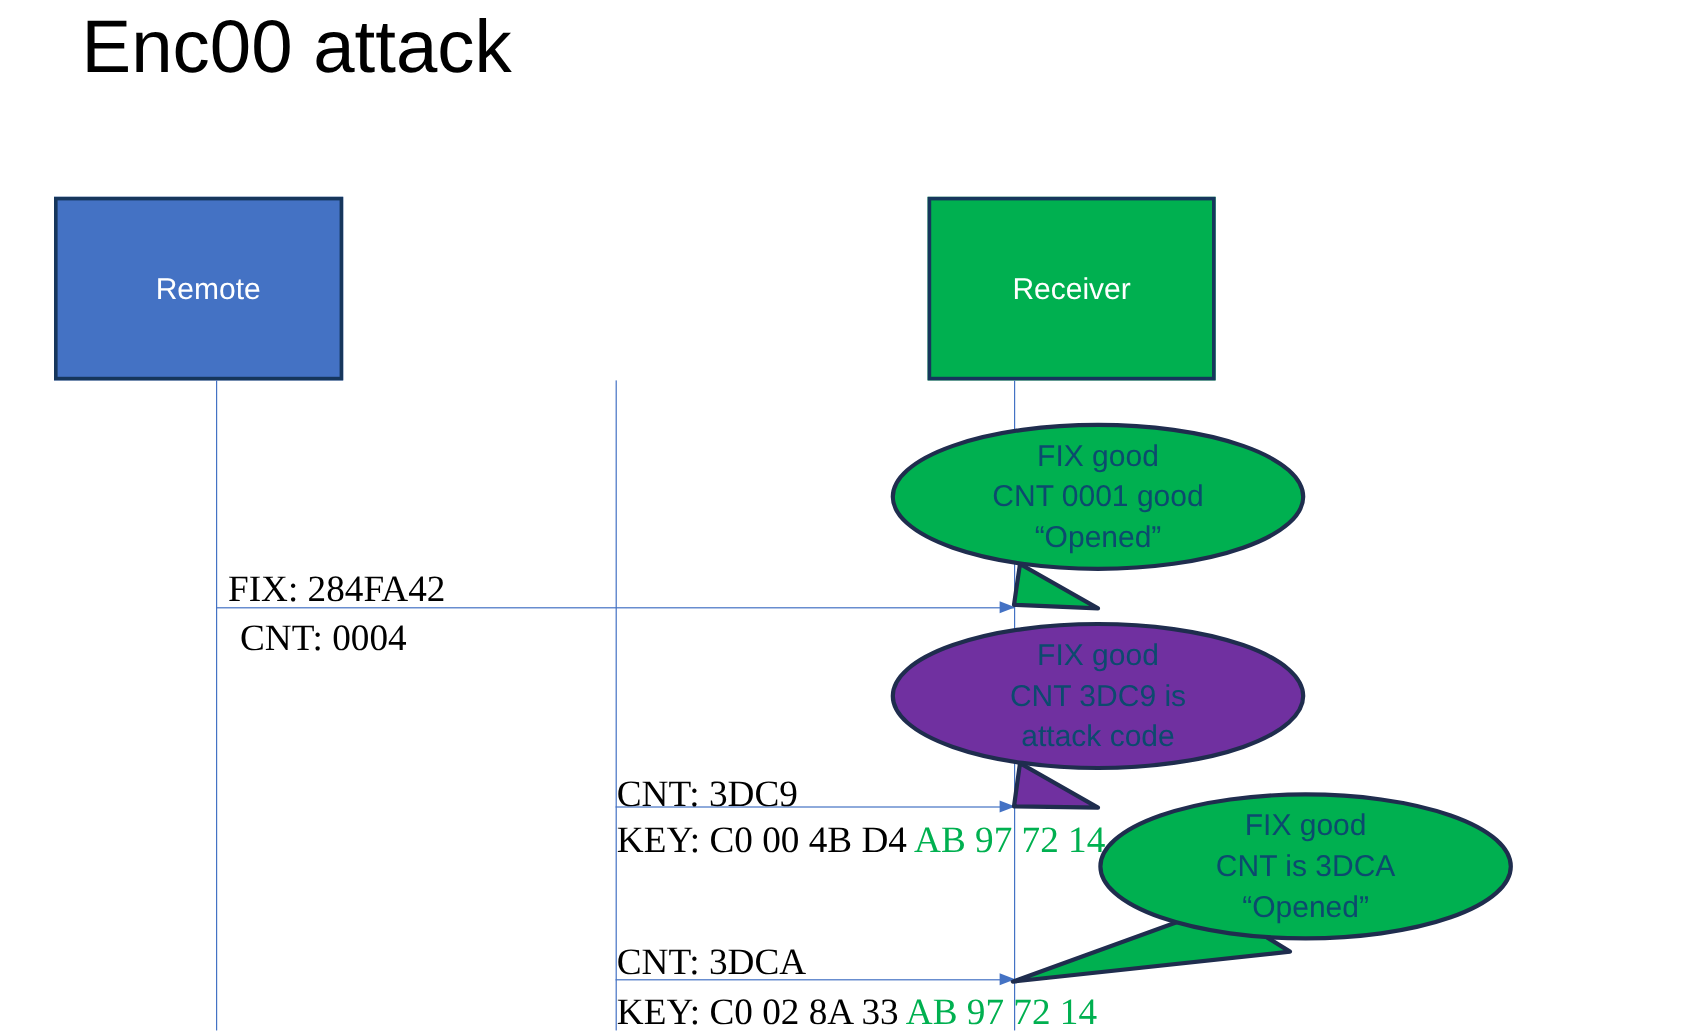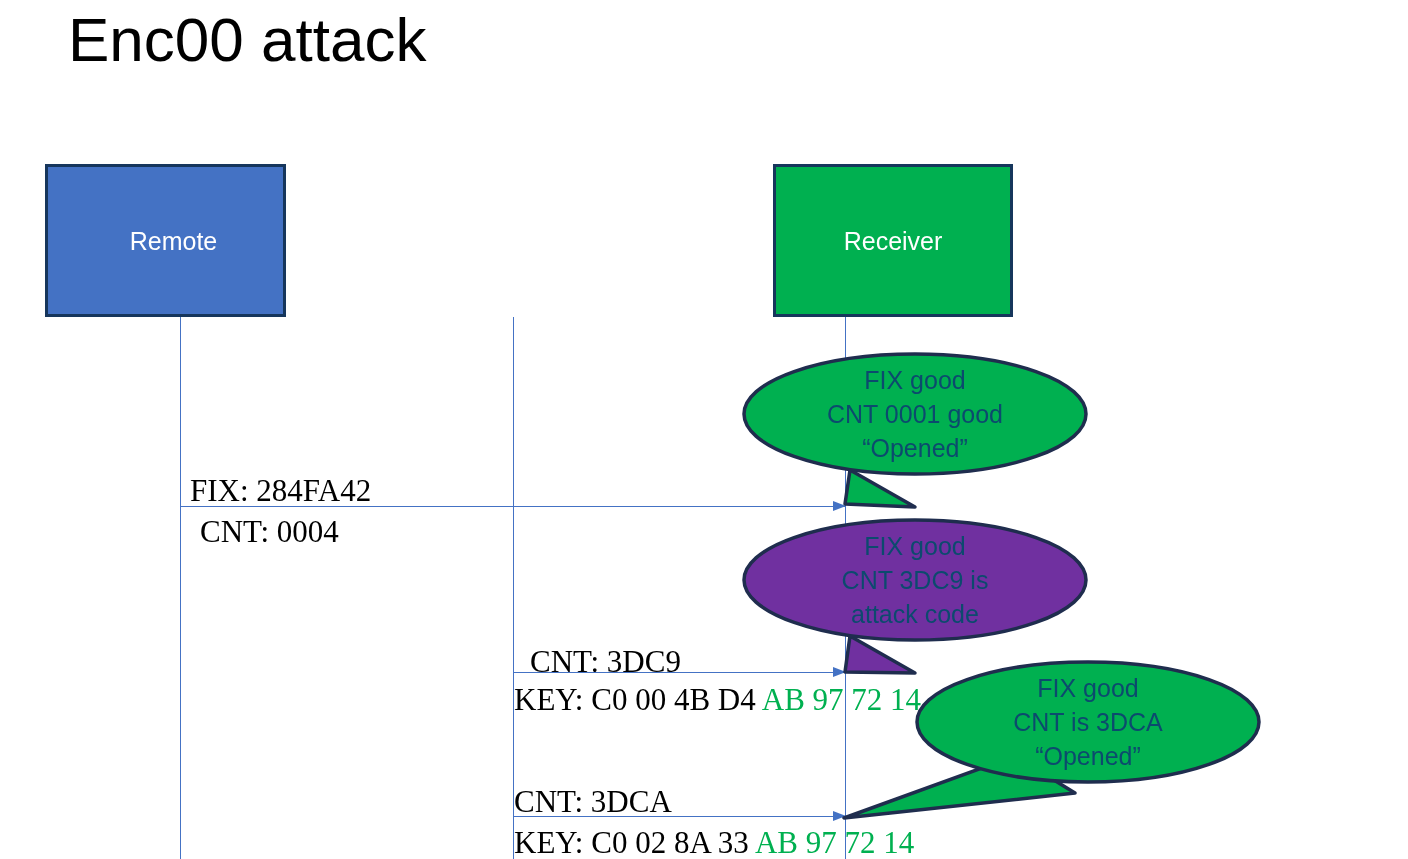--- a/index.html
+++ b/index.html
@@ -95,21 +95,21 @@
     font-family: Liberation Serif, serif;
   }
   .hex-red   { color: #FF0000; }
   .hex-green { color: #00B050; }
   .hex-green-bold { color: #00B050; font-weight: bold; }
 
   #msg1-fix { left: 190px; top: 470px; }
   #msg1-cnt { left: 200px; top: 511px; }
   #msg1-key { left: 190px; top: 549px; }
 
-  #msg2-cnt { left: 530px; top: 641px; }
+  #msg2-cnt { left: 514px; top: 641px; }
   #msg2-key { left: 514px; top: 679px; }
 
   #msg3-cnt { left: 514px; top: 781px; }
   #msg3-key { left: 514px; top: 822px; }
 
   
   .callout { position: absolute; }
   .callout svg { display: block; overflow: visible; }
   .callout-text {
     position: absolute;

